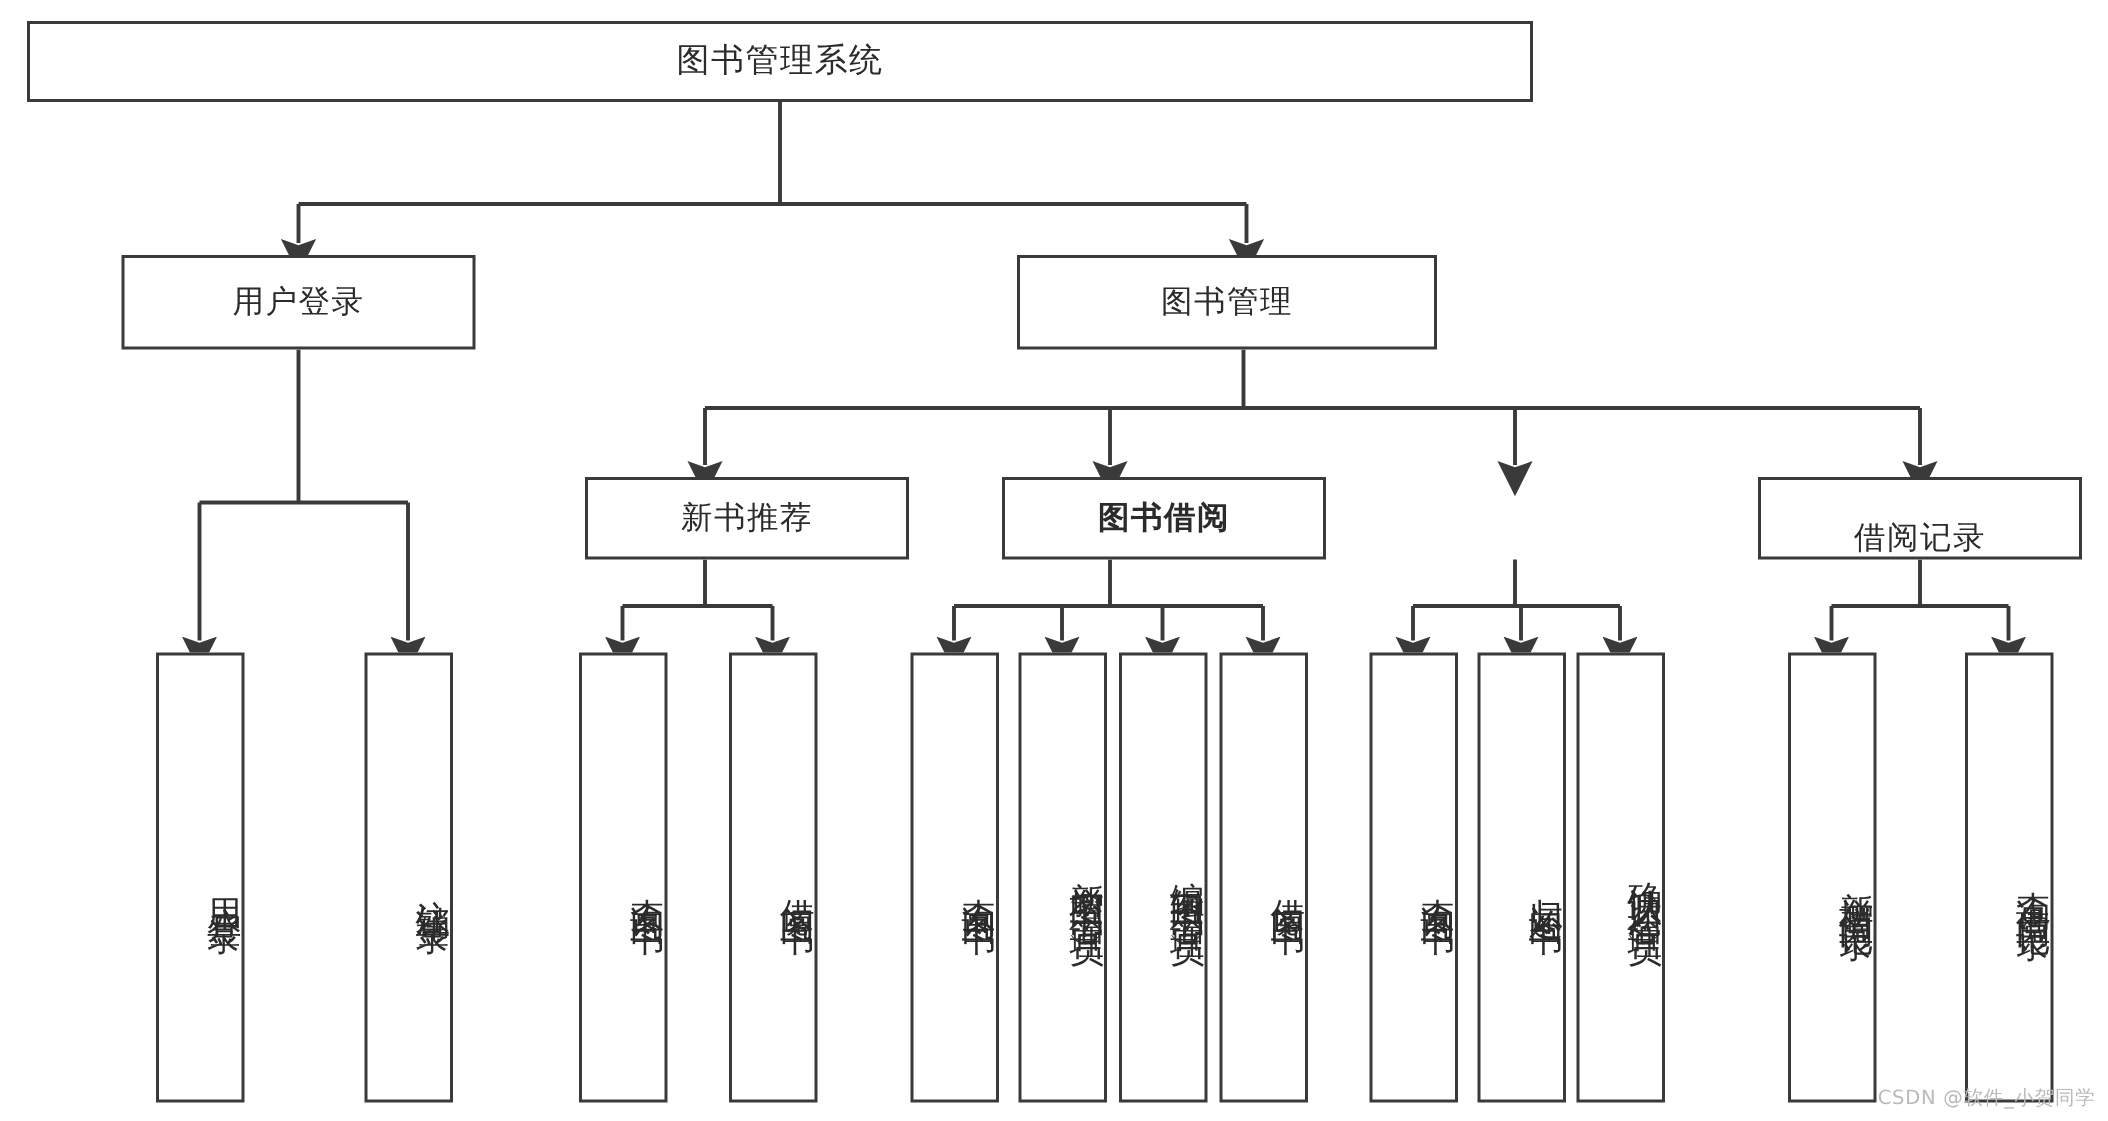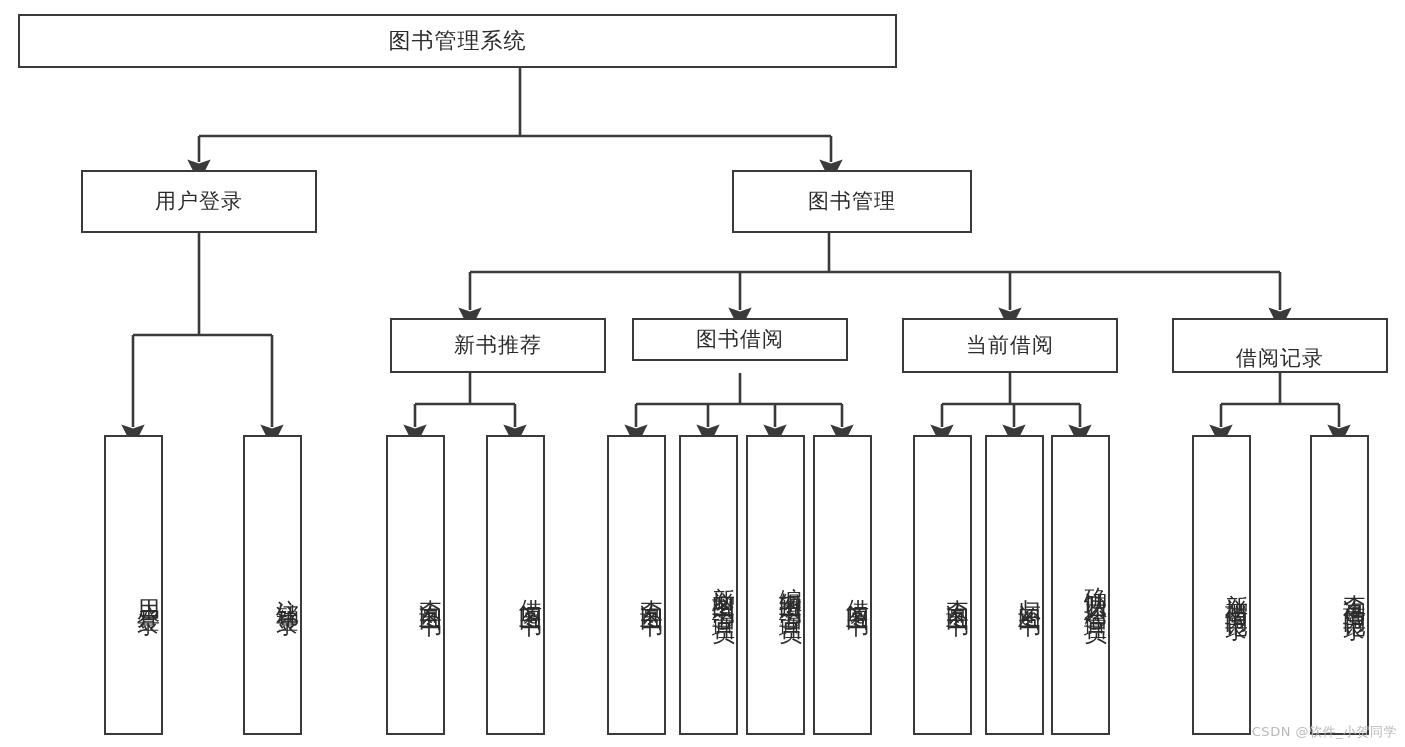--- a/index.html
+++ b/index.html
@@ -113,43 +113,40 @@
       <path d="M1014,404 L1014,427" marker-end="url(#arrow)"></path>
       <path d="M1080,404 L1080,427" marker-end="url(#arrow)"></path>
 
       <path d="M1280,373 L1280,404"></path>
       <path d="M1221,404 L1339,404"></path>
       <path d="M1221,404 L1221,427" marker-end="url(#arrow)"></path>
       <path d="M1339,404 L1339,427" marker-end="url(#arrow)"></path>
     </g>
   </svg>
 
-  <div class="node h-label root" style="left:18px;top:14px;width:879px;height:54px;">
+  <div class="node h-label root" style="left:18px;top:14px;width:1004px;height:54px;">
     <span>图书管理系统</span>
   </div>
 
   <div class="node h-label" style="left:81px;top:170px;width:236px;height:63px;">
     <span>用户登录</span>
   </div>
 
-  <div class="node h-label" style="left:732px;top:170px;width:240px;height:63px;">
+  <div class="node h-label" style="left:678px;top:170px;width:280px;height:63px;">
     <span>图书管理</span>
   </div>
 
   <div class="node h-label" style="left:362px;top:318px;width:216px;height:55px;margin-left:28px;">
     <span>新书推荐</span>
   </div>
 
-  <div class="node h-label" style="left:632px;top:318px;width:216px;height:43px;">
+  <div class="node h-label" style="left:668px;top:318px;width:216px;height:55px;font-weight:bold;">
     <span>图书借阅</span>
   </div>
 
-  <div class="node h-label" style="left:902px;top:318px;width:216px;height:55px;">
-    <span>当前借阅</span>
-  </div>
 
   <div class="node h-label" style="left:1172px;top:318px;width:216px;height:55px;align-items:flex-end;">
     <span>借阅记录</span>
   </div>
 
   <div class="node v-label" style="left:104px;top:435px;width:59px;height:300px;">
     <span class="txt">用户登录</span>
   </div>
 
   <div class="node v-label" style="left:243px;top:435px;width:59px;height:300px;">

